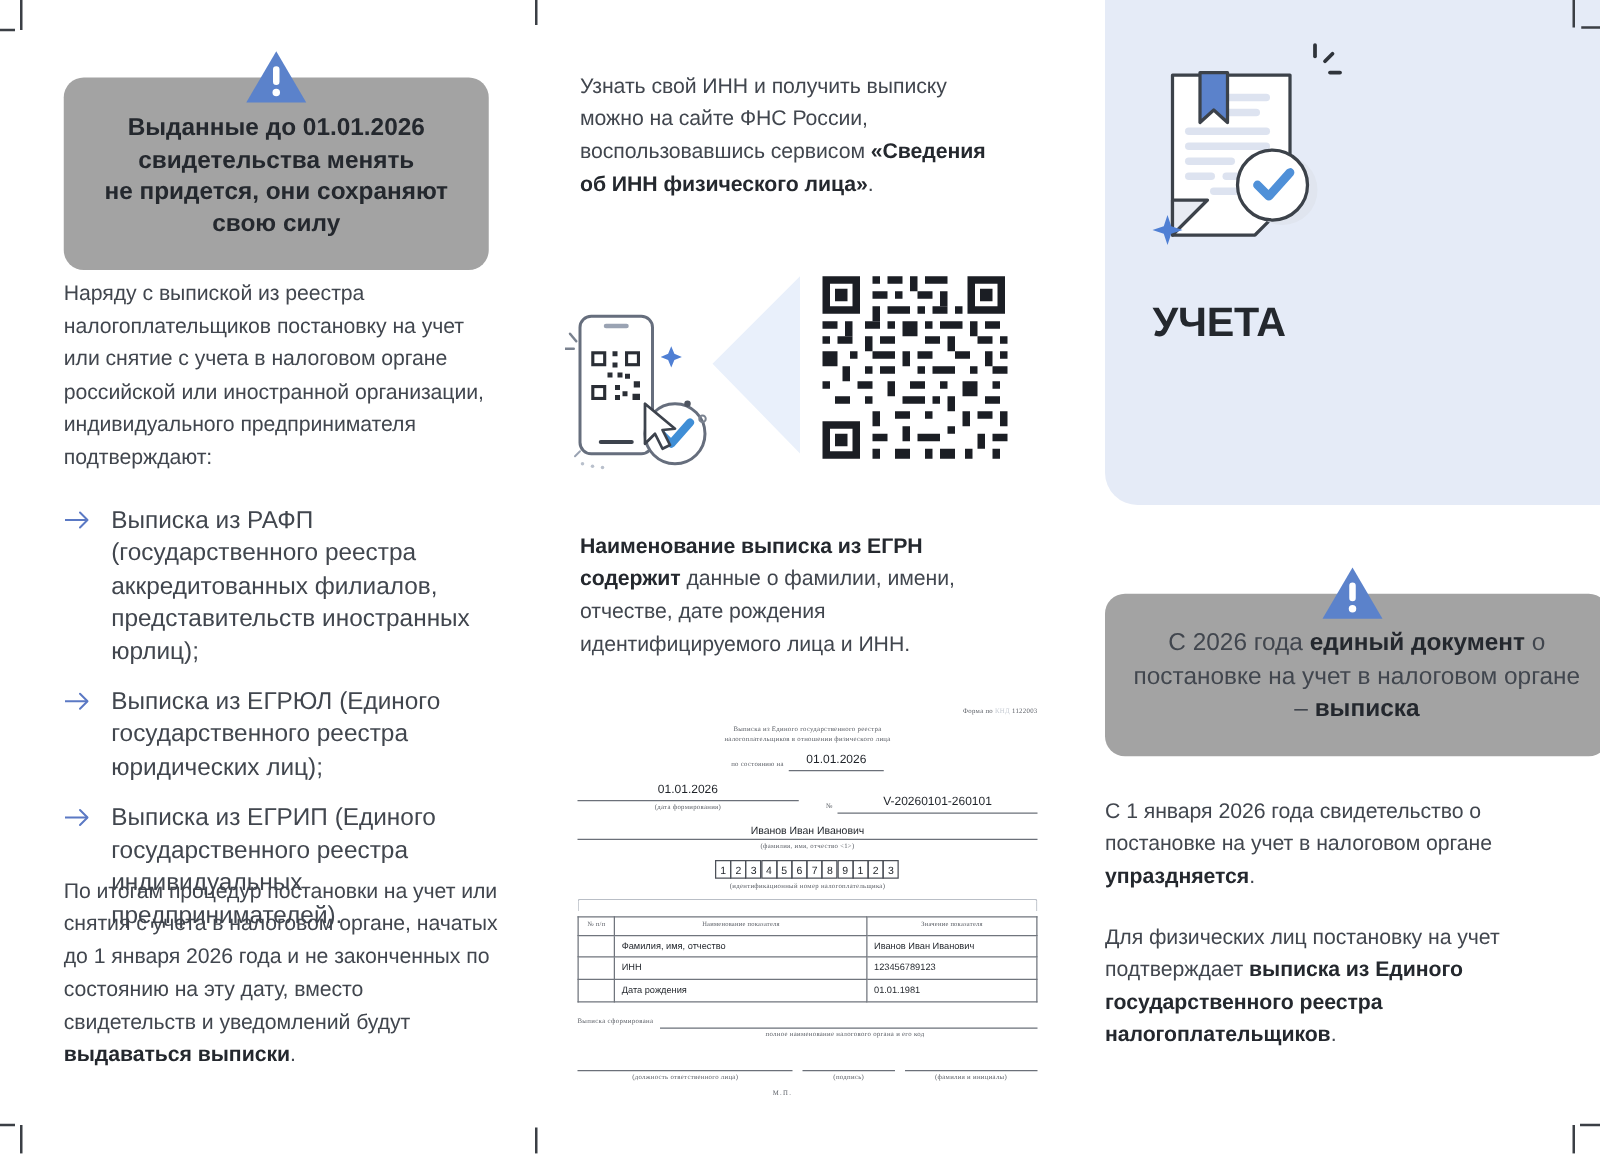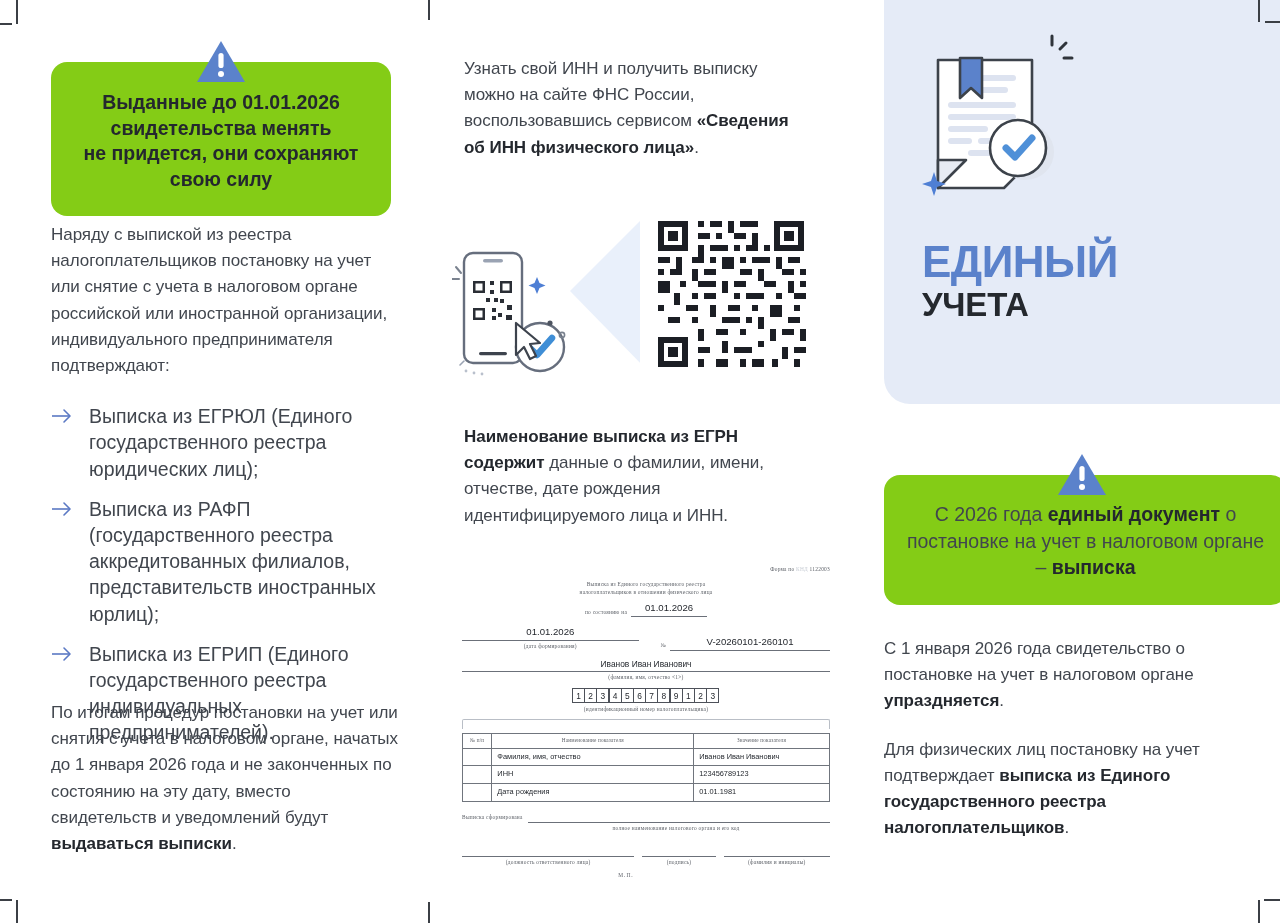--- a/index.html
+++ b/index.html
@@ -33,21 +33,21 @@
   
   p, .txt {
     margin: 0;
     font-size: 17px;
     line-height: 26.2px;
     color: #41464e;
     letter-spacing: -0.05px;
   }
   b, strong, .b { font-weight: 700; color: #24282e; }
   .callout {
-    background: #84cc16;
+    background: #a3a3a3;
     border-radius: 16px;
     text-align: center;
     box-sizing: border-box;
   }
   .callout .inner {
     font-size: 19.5px;
     line-height: 25.5px;
     font-weight: 700;
     color: #24282e;
   }
@@ -284,21 +284,20 @@
       <path d="M40 28 H62 V68 L51 58 L40 68 Z" fill="#5b82cb" stroke="#3c424a" stroke-width="2.6" stroke-linejoin="round"></path>
 
       <circle cx="106" cy="122" r="28" fill="#e0e5ef"></circle>
       <circle cx="98" cy="118" r="28" fill="#ffffff" stroke="#3c424a" stroke-width="2.6"></circle>
       <path d="M86 118 L95 127 L112 108" fill="none" stroke="#4f90d8" stroke-width="7" stroke-linecap="round" stroke-linejoin="round"></path>
 
       <path d="M8 142 L11 151 L20 154 L11 157 L8 166 L5 157 L-4 154 L5 151 Z" fill="#4f7fd4" transform="translate(6,0)"></path>
     </svg>
 
     <div class="hero-title">
-      <div class="l1">ЕДИНЫЙ</div>
       <div class="l3">УЧЕТА</div>
     </div>
   </div>
 
   <svg class="warn-icon callout-1-icon" style="left:221px;" viewBox="0 0 52 46">
     <path d="M26 3 L50 44 H2 Z" fill="#5b82cb"></path>
     <rect x="23.4" y="15" width="5.2" height="15" rx="2.6" fill="#ffffff"></rect>
     <circle cx="26" cy="36" r="3" fill="#ffffff"></circle>
   </svg>
 
@@ -313,28 +312,28 @@
 
   <div class="left-body">
     <p>Наряду с выпиской из реестра налогоплательщиков постановку на учет или снятие с учета в налоговом органе российской или иностранной организации, индивидуального предпринимателя подтверждают:</p>
 
     <ul class="arrow-list">
       <li>
         <svg class="arrow-icon" viewBox="0 0 22 18">
           <line x1="1" y1="9" x2="19" y2="9" stroke="currentColor" stroke-width="1.6"></line>
           <polyline points="13,3 19,9 13,15" fill="none" stroke="currentColor" stroke-width="1.6" stroke-linecap="round" stroke-linejoin="round"></polyline>
         </svg>
-        <span>Выписка из ЕГРЮЛ (Единого государственного реестра юридических лиц);</span>
+        <span>Выписка из РАФП (государственного реестра аккредитованных филиалов, представительств иностранных юрлиц);</span>
       </li>
       <li>
         <svg class="arrow-icon" viewBox="0 0 22 18">
           <line x1="1" y1="9" x2="19" y2="9" stroke="currentColor" stroke-width="1.6"></line>
           <polyline points="13,3 19,9 13,15" fill="none" stroke="currentColor" stroke-width="1.6" stroke-linecap="round" stroke-linejoin="round"></polyline>
         </svg>
-        <span>Выписка из РАФП (государственного реестра аккредитованных филиалов, представительств иностранных юрлиц);</span>
+        <span>Выписка из ЕГРЮЛ (Единого государственного реестра юридических лиц);</span>
       </li>
       <li>
         <svg class="arrow-icon" viewBox="0 0 22 18">
           <line x1="1" y1="9" x2="19" y2="9" stroke="currentColor" stroke-width="1.6"></line>
           <polyline points="13,3 19,9 13,15" fill="none" stroke="currentColor" stroke-width="1.6" stroke-linecap="round" stroke-linejoin="round"></polyline>
         </svg>
         <span>Выписка из ЕГРИП (Единого государственного реестра индивидуальных предпринимателей).</span>
       </li>
     </ul>
   </div>

